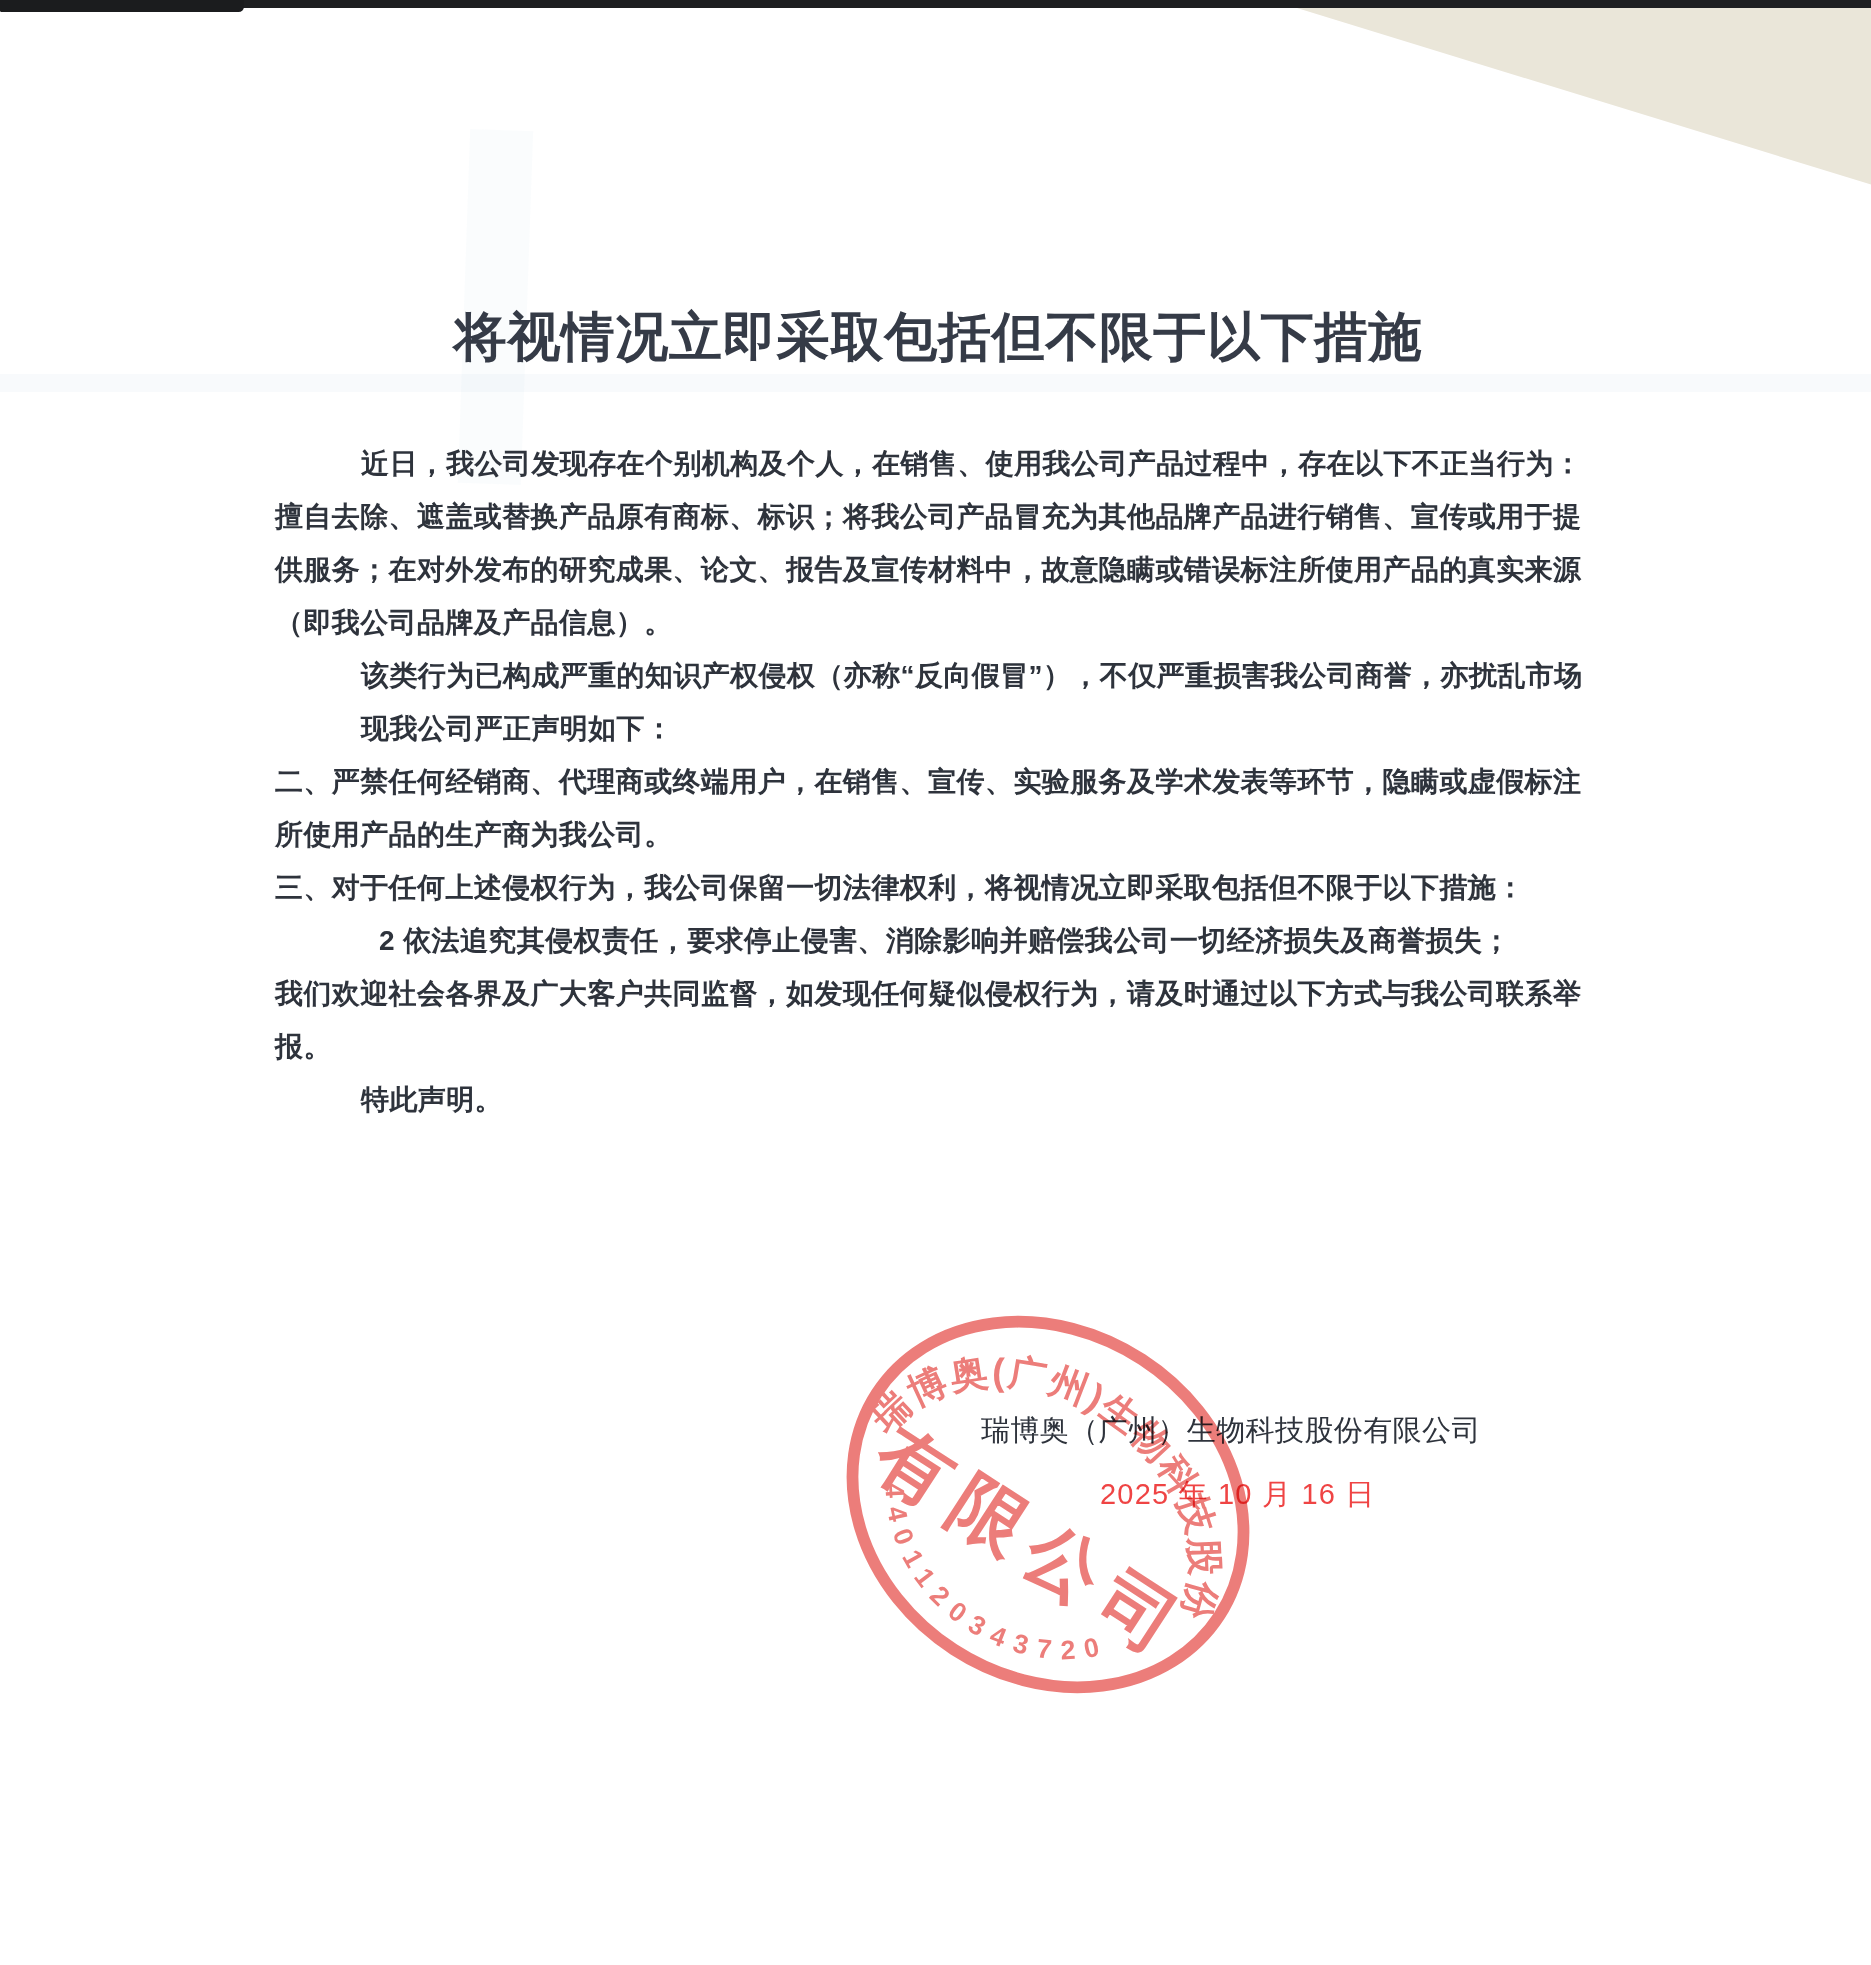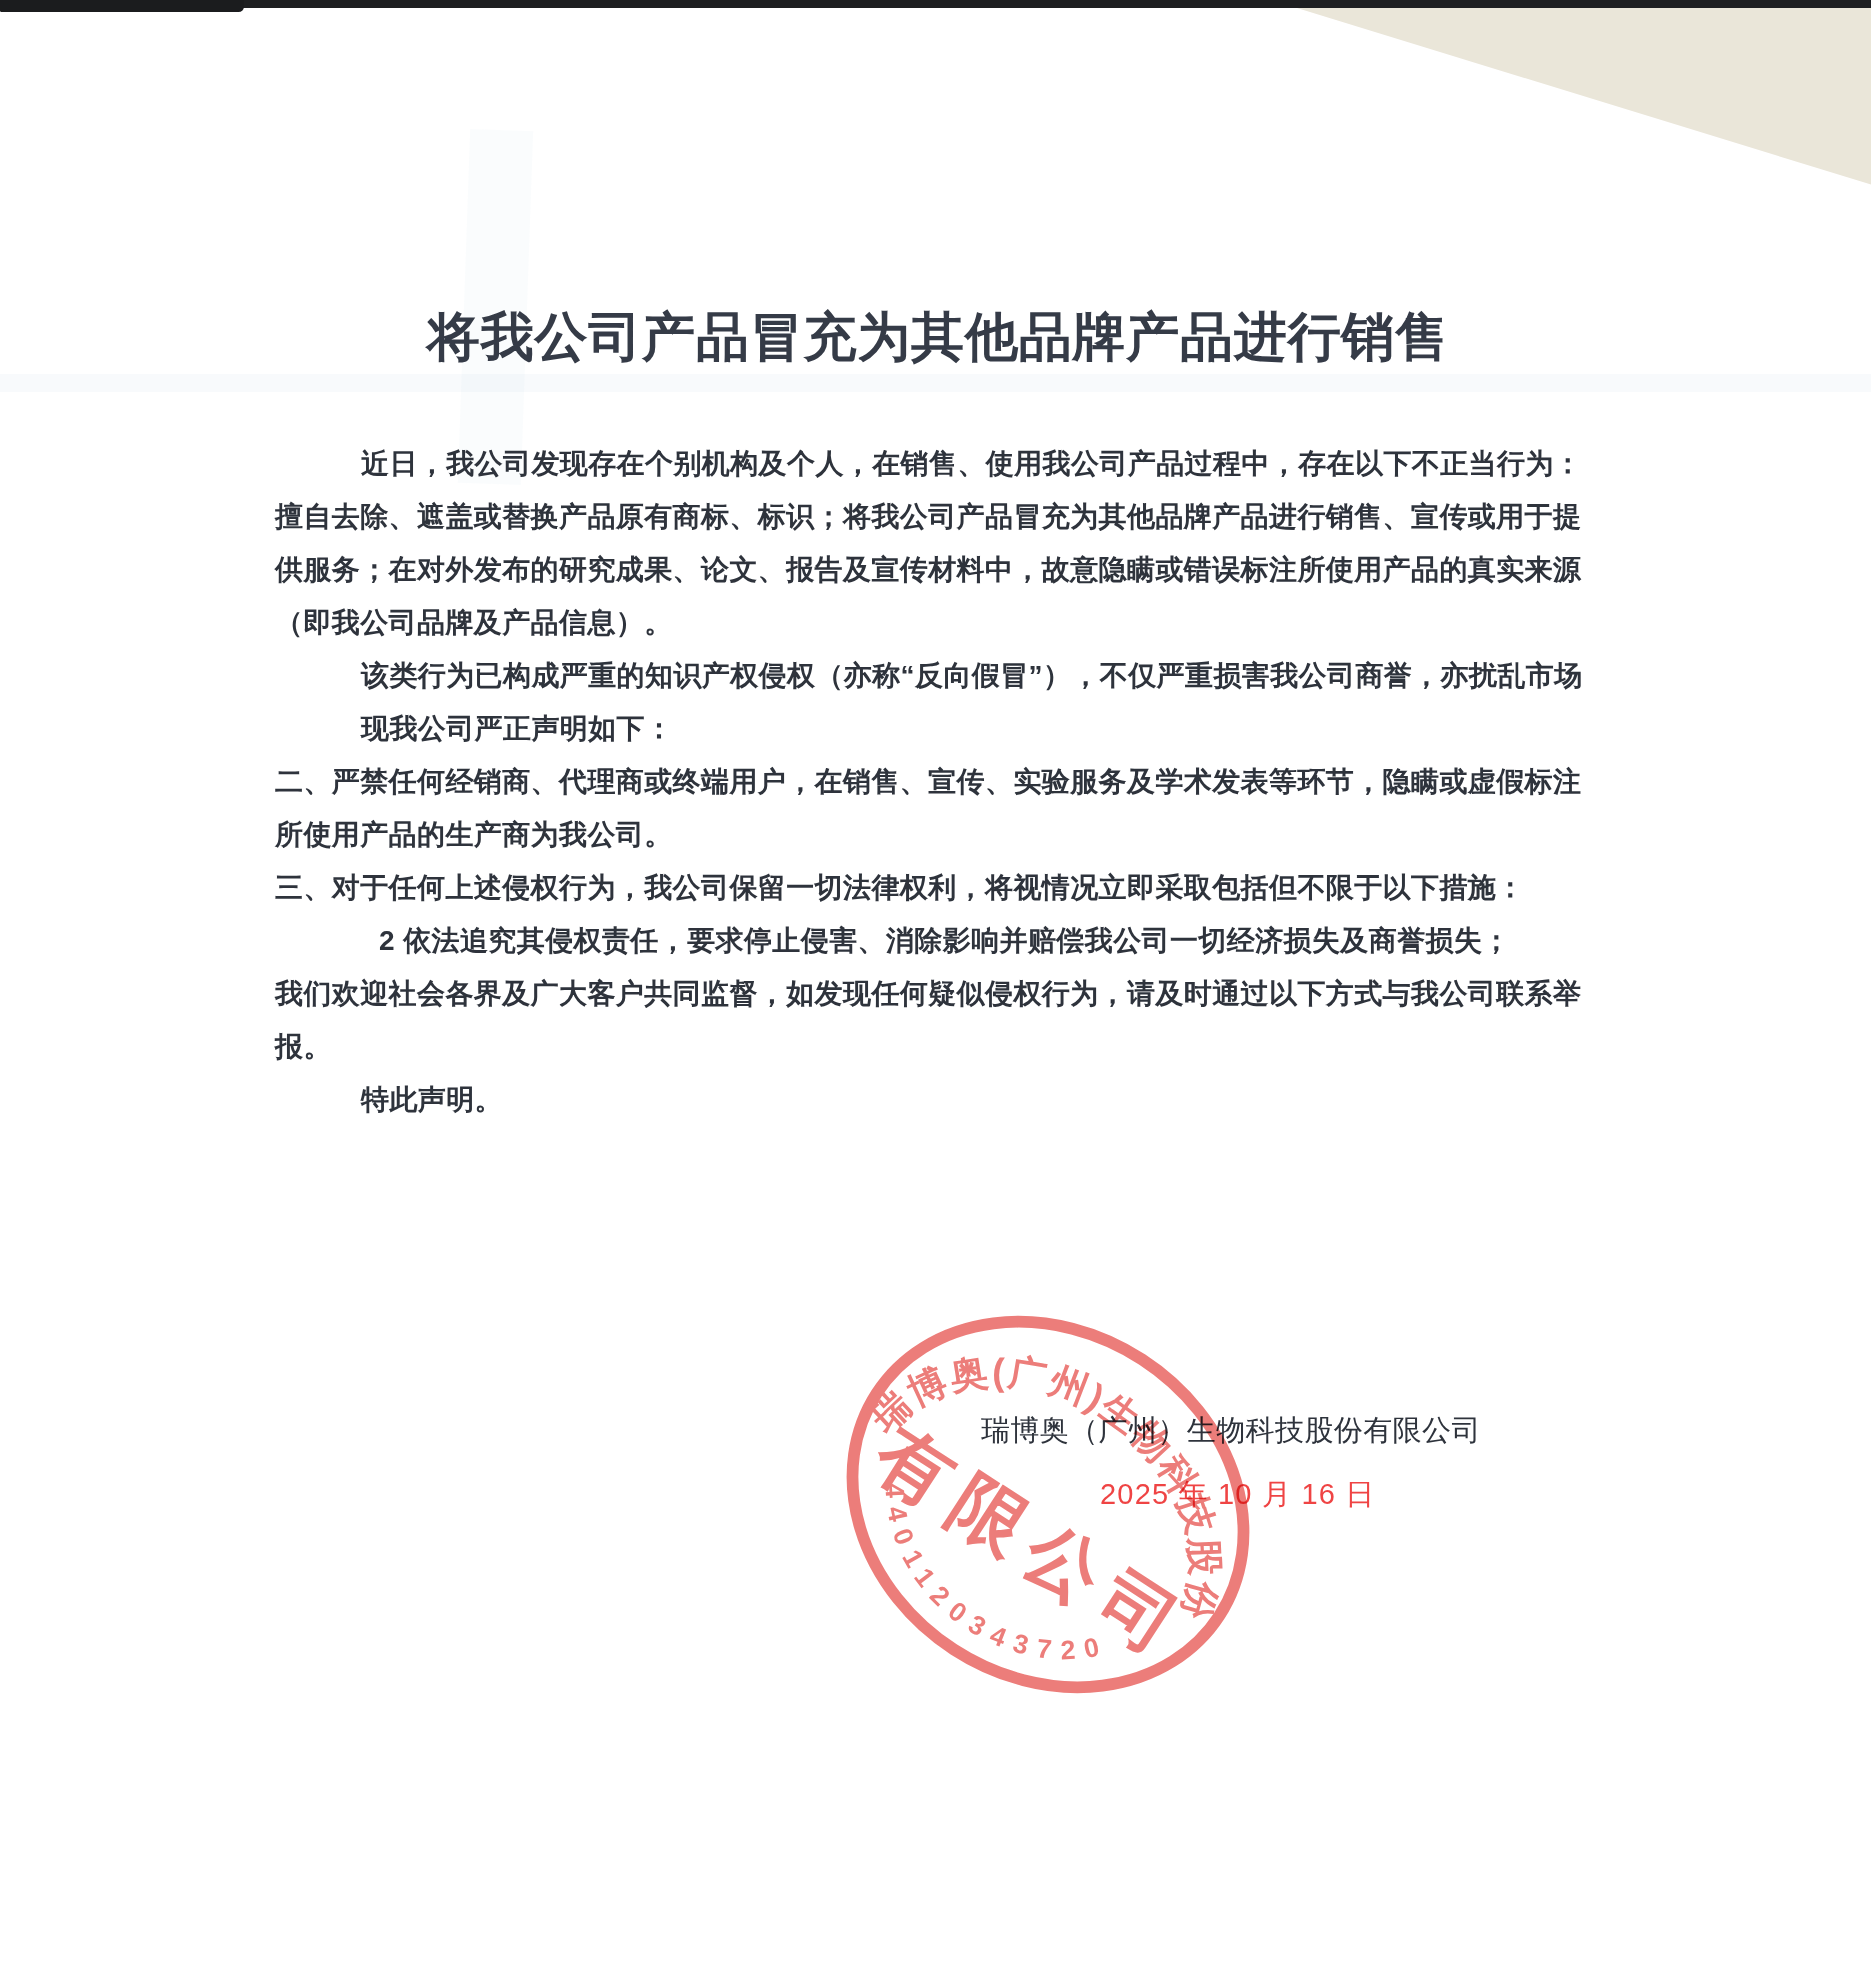--- a/index.html
+++ b/index.html
@@ -109,21 +109,21 @@
 <body>
 
 <div class="page">
 
   <div class="scan-topbar"></div>
   <div class="scan-topbar-left"></div>
   <div class="scan-corner"></div>
   <div class="scan-band"></div>
   <div class="scan-smudge-1"></div>
 
-  <div class="doc-title">将我公司产品冒充为其他品牌产品进行销售</div>
+  <div class="doc-title">将视情况立即采取包括但不限于以下措施</div>
 
   <div class="doc-body">
     <div class="body-line indent-para">近日，我公司发现存在个别机构及个人，在销售、使用我公司产品过程中，存在以下不正当行为：</div>
     <div class="body-line">擅自去除、遮盖或替换产品原有商标、标识；将我公司产品冒充为其他品牌产品进行销售、宣传或用于提</div>
     <div class="body-line">供服务；在对外发布的研究成果、论文、报告及宣传材料中，故意隐瞒或错误标注所使用产品的真实来源</div>
     <div class="body-line">（即我公司品牌及产品信息）。</div>
     <div class="body-line indent-para">该类行为已构成严重的知识产权侵权（亦称“反向假冒”），不仅严重损害我公司商誉，亦扰乱市场</div>
     <div class="body-line indent-para">现我公司严正声明如下：</div>
     <div class="body-line">二、严禁任何经销商、代理商或终端用户，在销售、宣传、实验服务及学术发表等环节，隐瞒或虚假标注</div>
     <div class="body-line">所使用产品的生产商为我公司。</div>

